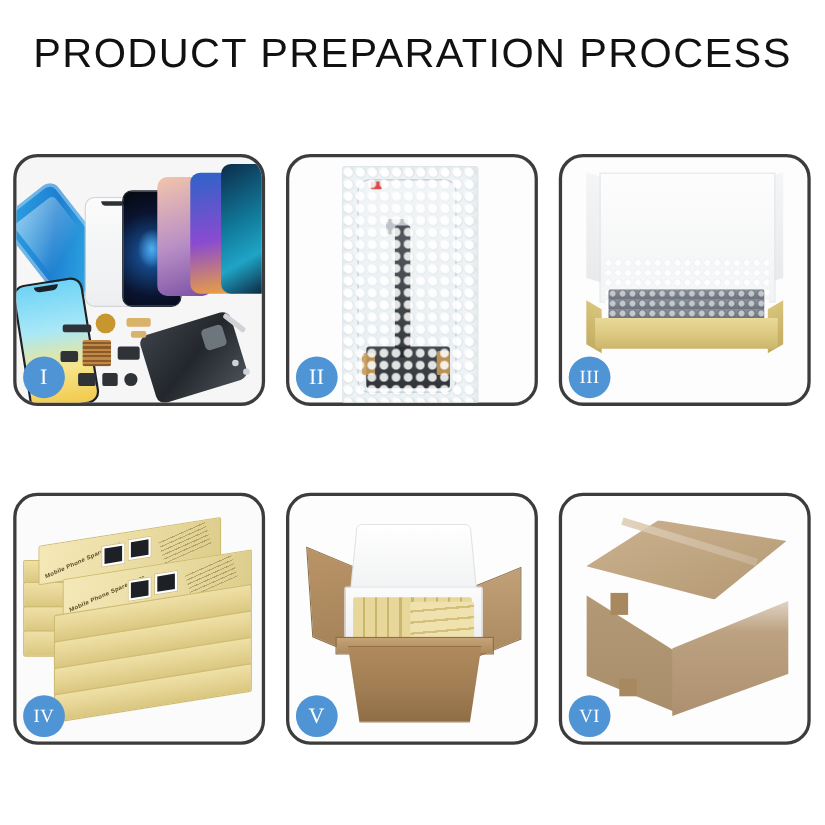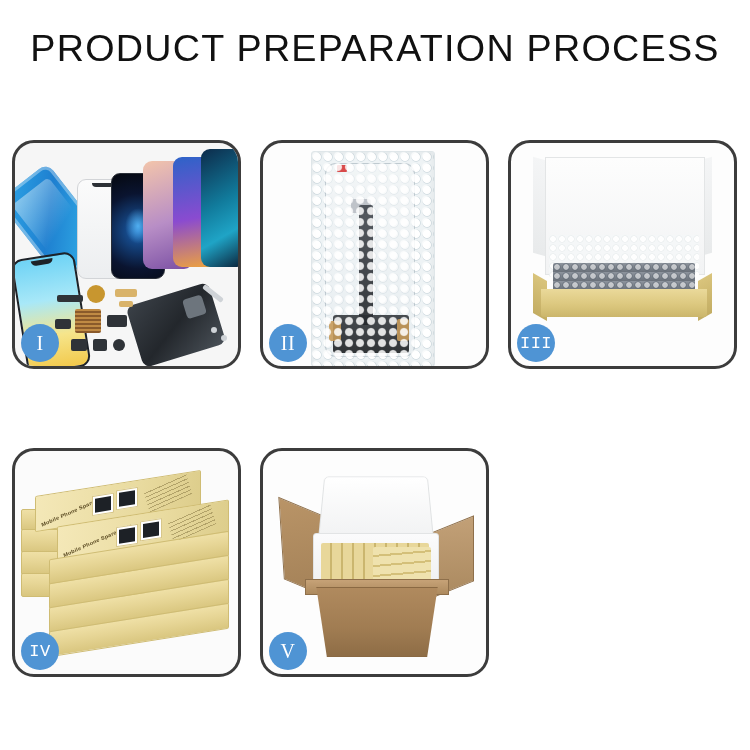--- a/index.html
+++ b/index.html
@@ -58,21 +58,21 @@
     width:38px;height:38px;
     border-radius:50%;
     background:#4f94d4;
     color:#ffffff;
     font-family:"Liberation Serif","DejaVu Serif",serif;
     font-size:20px;
     letter-spacing:.5px;
     display:flex;align-items:center;justify-content:center;
     z-index:9;
   }
-  .badge.small{font-size:17px;font-family:Liberation Mono, monospace;}
+  .badge.small{font-size:17px;}
 
   
   .p1{background:#f6f6f6;}
   .ph{position:absolute;border-radius:9px;}
   .ph-blue-film{
     left:8px;top:28px;width:62px;height:102px;
     background:linear-gradient(135deg,#2fa8e8 0%,#1e7fd0 45%,#39c0f0 100%);
     transform:rotate(-38deg);
     border-radius:10px;
     box-shadow:inset 0 0 0 3px rgba(255,255,255,.35);
@@ -465,15 +465,26 @@
         <div class="foamlid"></div>
         <div class="foambody"></div>
         <div class="goldrow"></div>
         <div class="goldrow2"></div>
         <div class="cartonrim"></div>
         <div class="cartonfront"></div>
       </div>
       <div class="badge">V</div>
     </div>
 
+    <div class="panel p6">
+      <div class="panel-art">
+        <div class="c6-top"></div>
+        <div class="c6-seam"></div>
+        <div class="c6-left"></div>
+        <div class="c6-right"></div>
+        <div class="c6-tape"></div>
+        <div class="c6-tape2"></div>
+      </div>
+      <div class="badge small">VI</div>
+    </div>
 
   </div>
 </div>
 
 </body></html>

